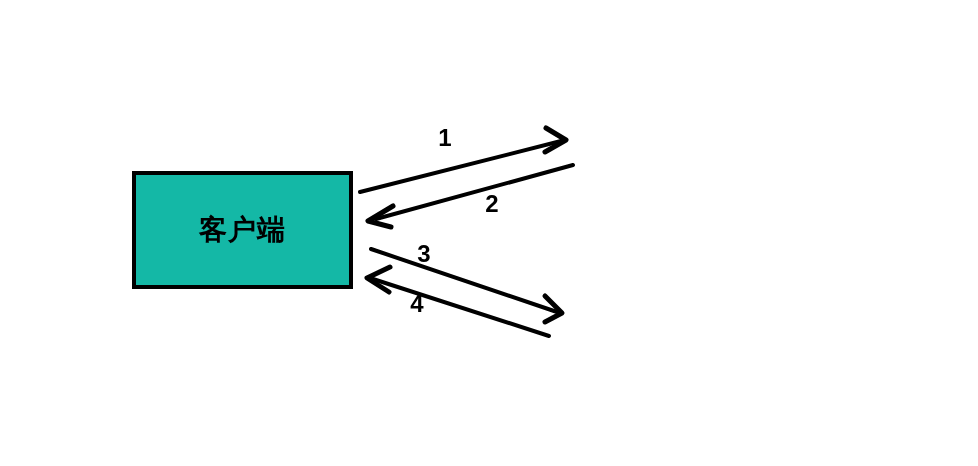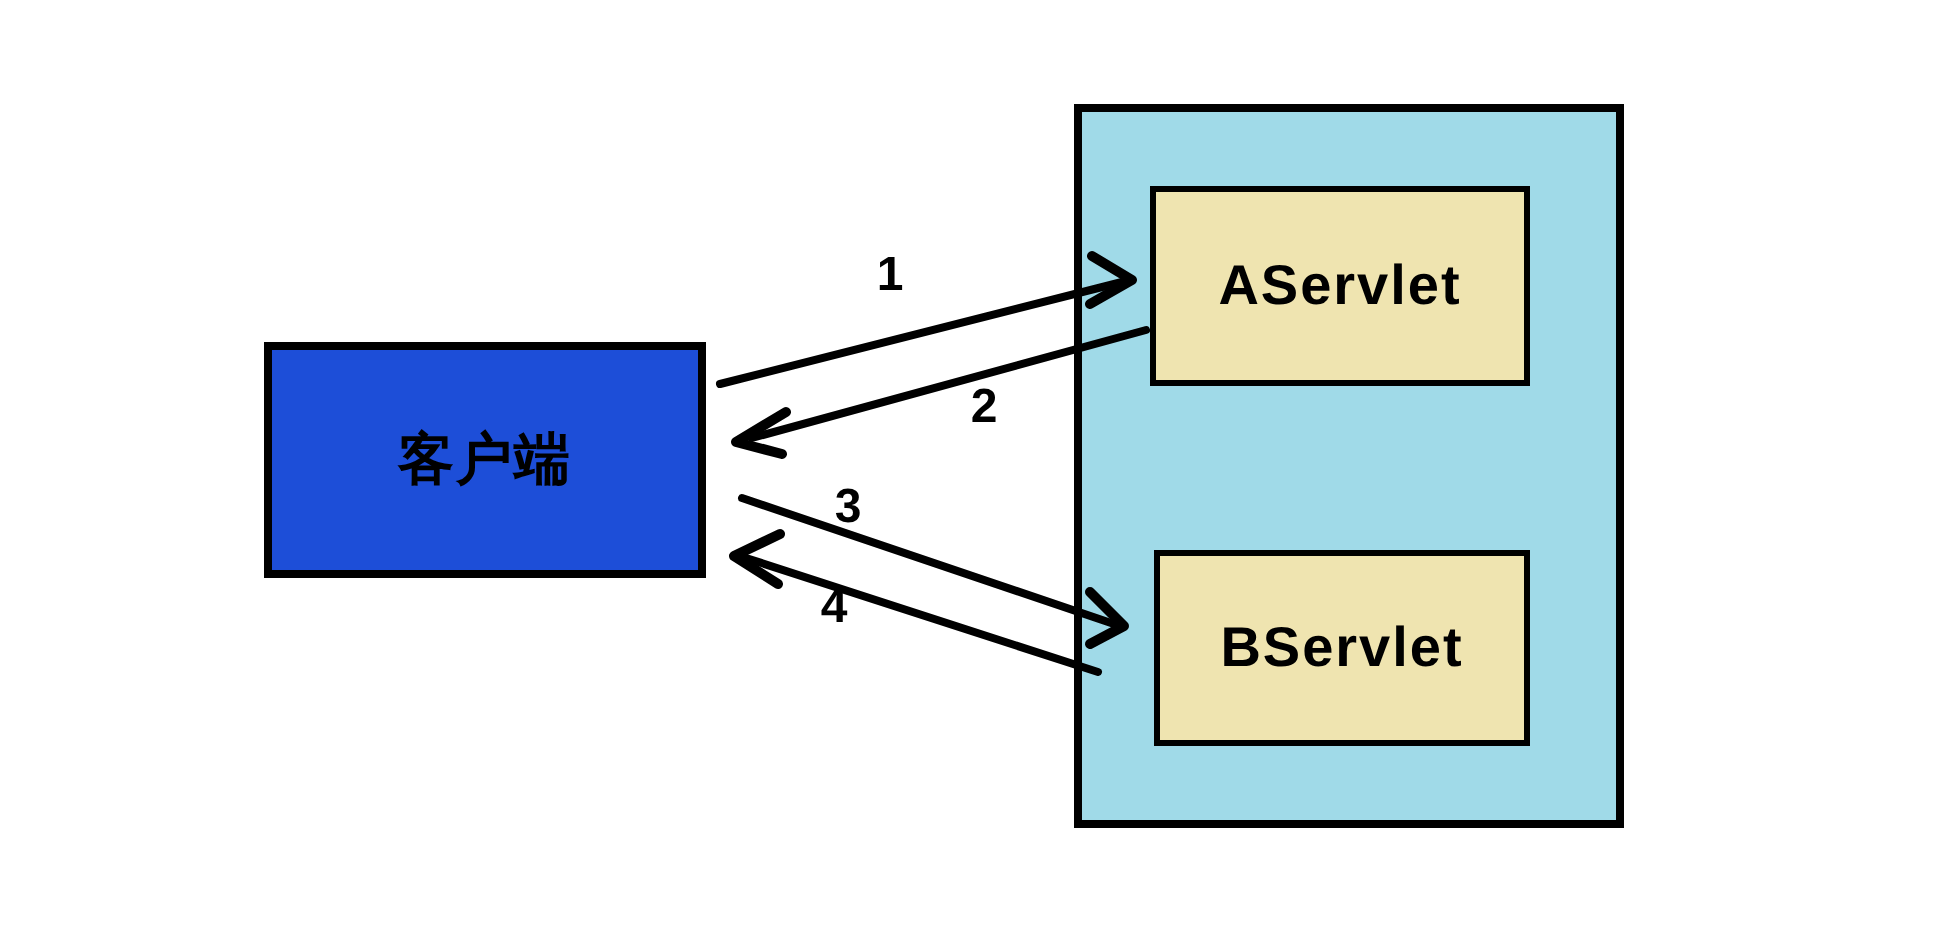--- a/index.html
+++ b/index.html
@@ -69,32 +69,24 @@
   .lbl-1 { left: 445px; top: 138px; }
   .lbl-2 { left: 492px; top: 204px; }
   .lbl-3 { left: 424px; top: 254px; }
   .lbl-4 { left: 417px; top: 304px; }
 </style>
 </head>
 <body>
 
 <div class="canvas">
 
-  <div class="node client-box" style="background-color: #1d4ed8;">
+  <div class="node client-box" style="background-color: #14b8a6;">
     <span class="node-label">客户端</span>
   </div>
 
-  <div class="node server-container" style="background-color: rgb(160, 218, 232);">
-    <div class="servlet-box aservlet-box" style="background-color: rgb(239, 228, 176);">
-      <span class="node-label">AServlet</span>
-    </div>
-    <div class="servlet-box bservlet-box" style="background-color: rgb(239, 228, 176);">
-      <span class="node-label">BServlet</span>
-    </div>
-  </div>
 
   <svg class="arrow-layer" viewBox="0 0 978 466">
     <g>
       <line x1="360" y1="192" x2="561" y2="141"></line>
       <polyline points="546,128 566,140 545,152"></polyline>
     </g>
     <g>
       <line x1="573" y1="165" x2="376" y2="219"></line>
       <polyline points="393,206 368,221 391,227"></polyline>
     </g>

